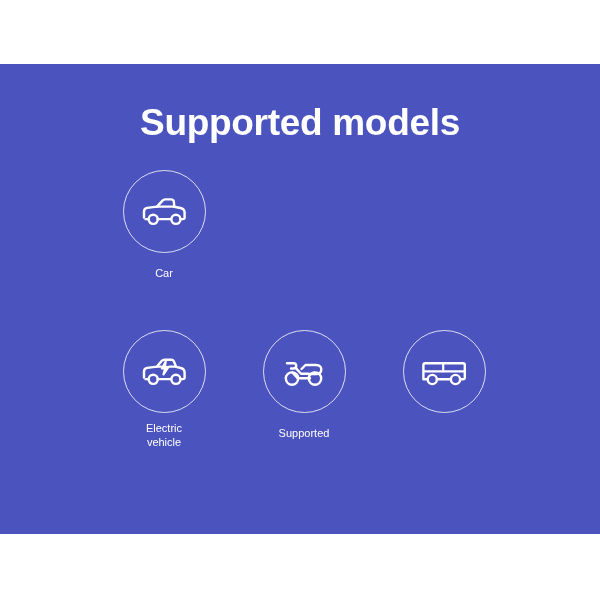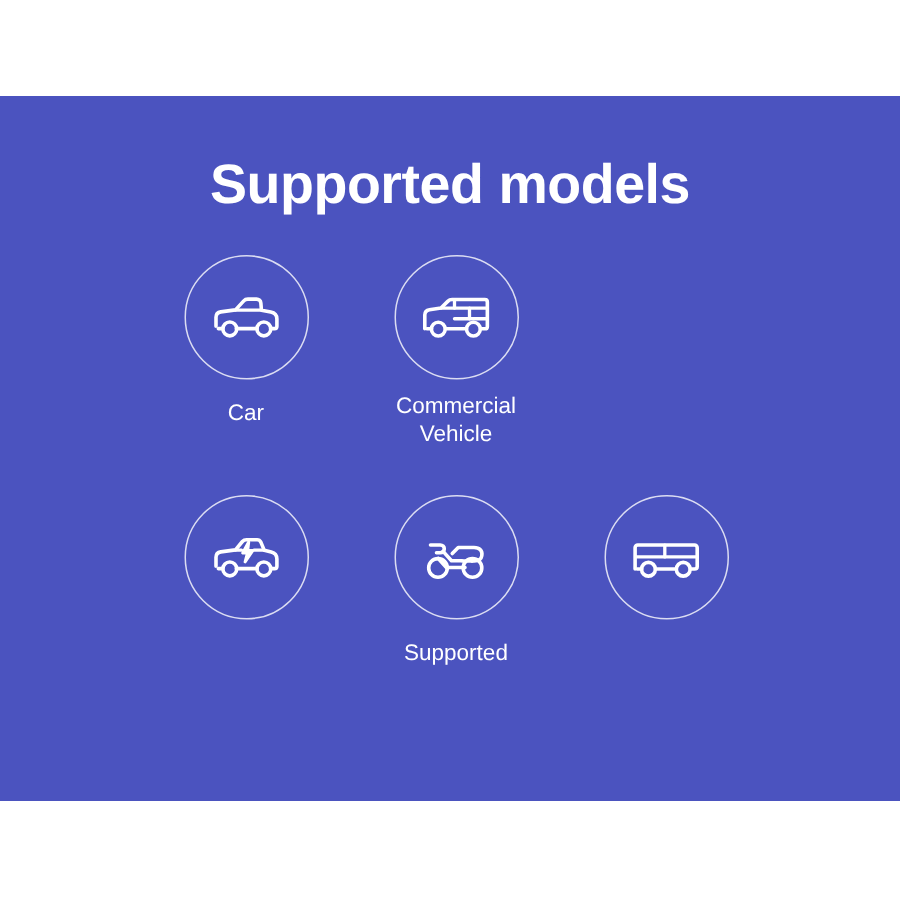--- a/index.html
+++ b/index.html
@@ -69,21 +69,21 @@
     align-items: center;
     justify-content: center;
     box-sizing: border-box;
   }
   .circle svg {
     display: block;
   }
   .label {
     margin-top: 13px;
     color: #ffffff;
-    font-size: 15px;
+    font-size: 11px;
     line-height: 1.28;
     text-align: center;
     width: 130px;
     white-space: pre-line;
   }
   .label-up { margin-top: 8px; }
 </style>
 </head>
 <body>
 
@@ -104,55 +104,40 @@
               <path d="M8.5 24.1 L5.6 24.1" stroke="#ffffff" stroke-width="2.4" stroke-linecap="round"></path>
               <path d="M17 11.7 L34.2 11.7" stroke="#ffffff" stroke-width="2.2" stroke-linecap="round"></path>
               <circle cx="13.2" cy="24.3" r="4.6" stroke="#ffffff" stroke-width="2.4"></circle>
               <circle cx="35.9" cy="24.3" r="4.6" stroke="#ffffff" stroke-width="2.4"></circle>
             </svg>
           </div>
           <div class="label">Car</div>
         </div>
 
 
-        <div class="cell">
-          <div class="circle">
-            <svg width="50" height="34" viewBox="0 0 50 34" fill="none">
-              <path d="M4.2 24.2 L4.2 15.0 C4.2 13.2 5.5 11.8 7.3 11.5 L15.0 10.3 L19.5 5.9 C20.3 5.1 21.3 4.7 22.4 4.7 L44.2 4.7 C45.2 4.7 45.9 5.4 45.9 6.4 L45.9 22.6 C45.9 23.5 45.2 24.2 44.3 24.2 L41.3 24.2" stroke="#ffffff" stroke-width="2.4" stroke-linecap="round" stroke-linejoin="round"></path>
-              <path d="M32.0 24.2 L18.0 24.2" stroke="#ffffff" stroke-width="2.4" stroke-linecap="round"></path>
-              <path d="M8.7 24.2 L5.6 24.2" stroke="#ffffff" stroke-width="2.4" stroke-linecap="round"></path>
-              <path d="M15.1 10.4 L45.6 10.4" stroke="#ffffff" stroke-width="2.2" stroke-linecap="round"></path>
-              <path d="M24.0 10.4 L24.0 4.9" stroke="#ffffff" stroke-width="2.2" stroke-linecap="round"></path>
-              <path d="M34.0 10.4 L34.0 17.5" stroke="#ffffff" stroke-width="2.2" stroke-linecap="round"></path>
-              <path d="M24.0 17.5 L45.7 17.5" stroke="#ffffff" stroke-width="2.2" stroke-linecap="round"></path>
-              <circle cx="13.2" cy="24.4" r="4.6" stroke="#ffffff" stroke-width="2.4"></circle>
-              <circle cx="36.6" cy="24.4" r="4.6" stroke="#ffffff" stroke-width="2.4"></circle>
-            </svg>
-          </div>
-          <div class="label label-up">Commercial
-Vehicle</div>
-        </div>
 
       </div>
 
       <div class="row row-2">
 
         <div class="cell">
           <div class="circle">
             <svg width="48" height="34" viewBox="0 0 48 34" fill="none">
               <path d="M4 22.5 L4 16.5 C4 14.6 5.3 13.2 7.2 12.9 L17 11.6 L21.6 6.0 C22.3 5.2 23.3 4.8 24.4 4.8 L31.4 4.8 C32.5 4.8 33.4 5.4 33.9 6.4 L36.2 11.9 L40.8 13.0 C43.2 13.6 44.6 15.4 44.6 17.7 L44.6 22.5 C44.6 23.4 43.9 24.1 43.0 24.1 L40.4 24.1" stroke="#ffffff" stroke-width="2.4" stroke-linecap="round" stroke-linejoin="round"></path>
               <path d="M31.3 24.1 L17.6 24.1" stroke="#ffffff" stroke-width="2.4" stroke-linecap="round"></path>
               <path d="M8.5 24.1 L5.6 24.1" stroke="#ffffff" stroke-width="2.4" stroke-linecap="round"></path>
               <path d="M17 11.7 L21.0 11.7" stroke="#ffffff" stroke-width="2.2" stroke-linecap="round"></path>
               <path d="M29.3 11.7 L36.1 11.7" stroke="#ffffff" stroke-width="2.2" stroke-linecap="round"></path>
               <path d="M25.8 6.3 L21.8 13.6 L25.0 13.6 L23.4 19.6 L28.6 12.0 L25.1 12.0 Z" stroke="#ffffff" stroke-width="2.0" stroke-linejoin="round" fill="#ffffff"></path>
               <circle cx="13.2" cy="24.3" r="4.6" stroke="#ffffff" stroke-width="2.4"></circle>
               <circle cx="35.9" cy="24.3" r="4.6" stroke="#ffffff" stroke-width="2.4"></circle>
             </svg>
           </div>
+          <div class="label label-up">Electric
+vehicle</div>
         </div>
 
         <div class="cell">
           <div class="circle">
             <svg width="46" height="36" viewBox="0 0 46 36" fill="none">
               <circle cx="11.0" cy="24.6" r="6.2" stroke="#ffffff" stroke-width="2.4"></circle>
               <circle cx="34.0" cy="24.6" r="6.2" stroke="#ffffff" stroke-width="2.4"></circle>
               <path d="M6.0 9.3 L12.5 9.3 C14.1 9.3 15.2 10.4 15.2 11.9 C15.2 13.4 14.1 14.5 12.5 14.5 L10.0 14.5" stroke="#ffffff" stroke-width="2.4" stroke-linecap="round" stroke-linejoin="round"></path>
               <path d="M14.4 13.6 L20.0 19.8 L27.0 19.8" stroke="#ffffff" stroke-width="2.4" stroke-linecap="round" stroke-linejoin="round"></path>
               <path d="M11.2 18.3 L16.6 24.3 L29.0 24.3" stroke="#ffffff" stroke-width="2.4" stroke-linecap="round" stroke-linejoin="round"></path>

